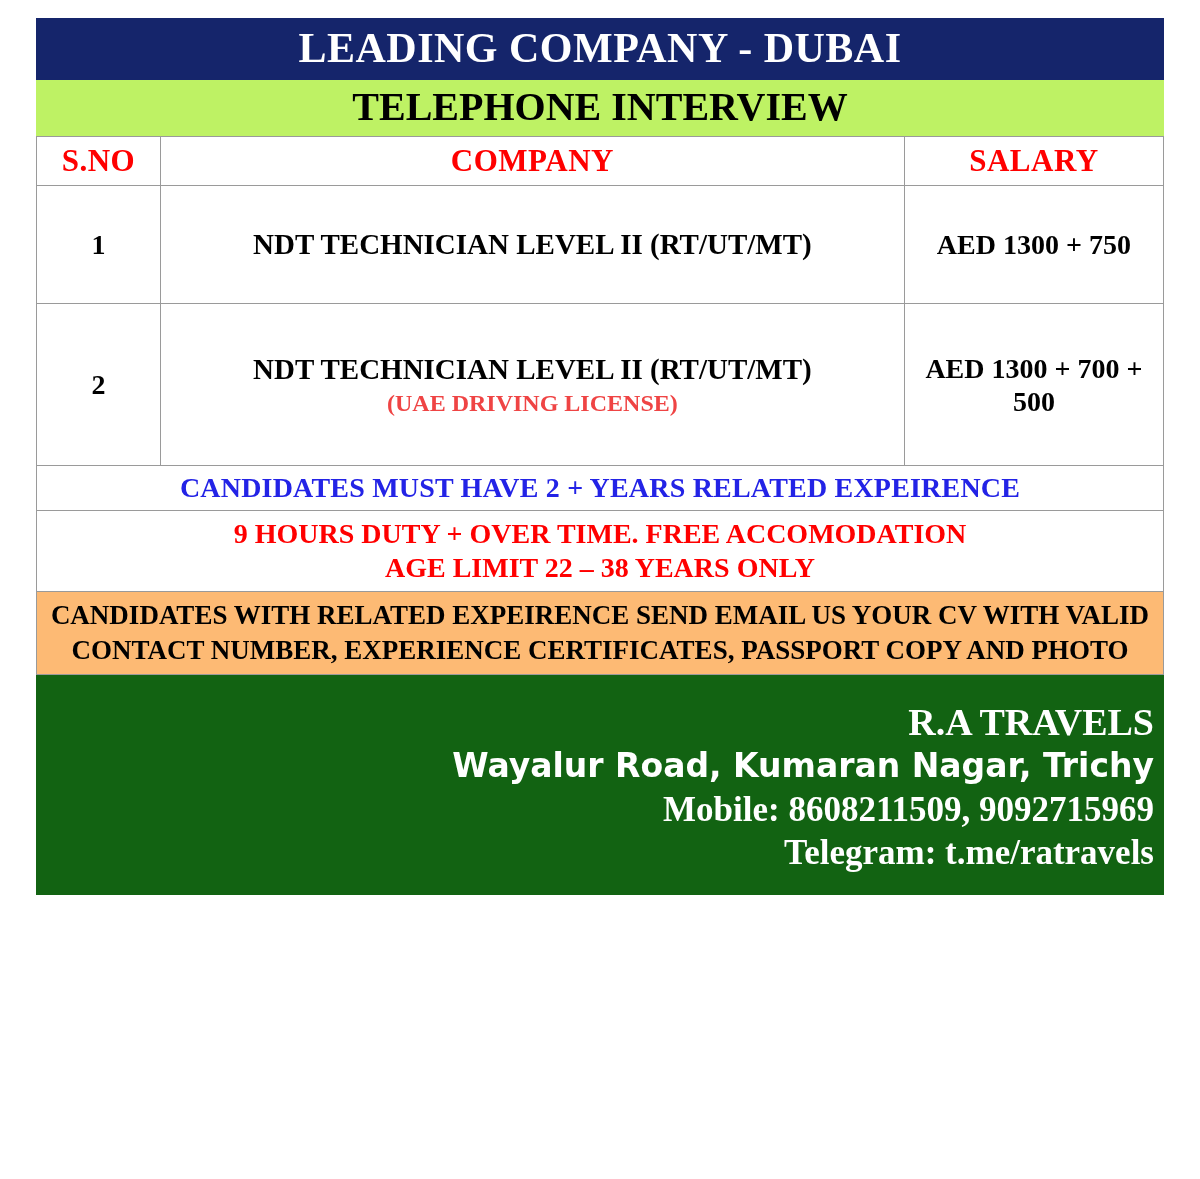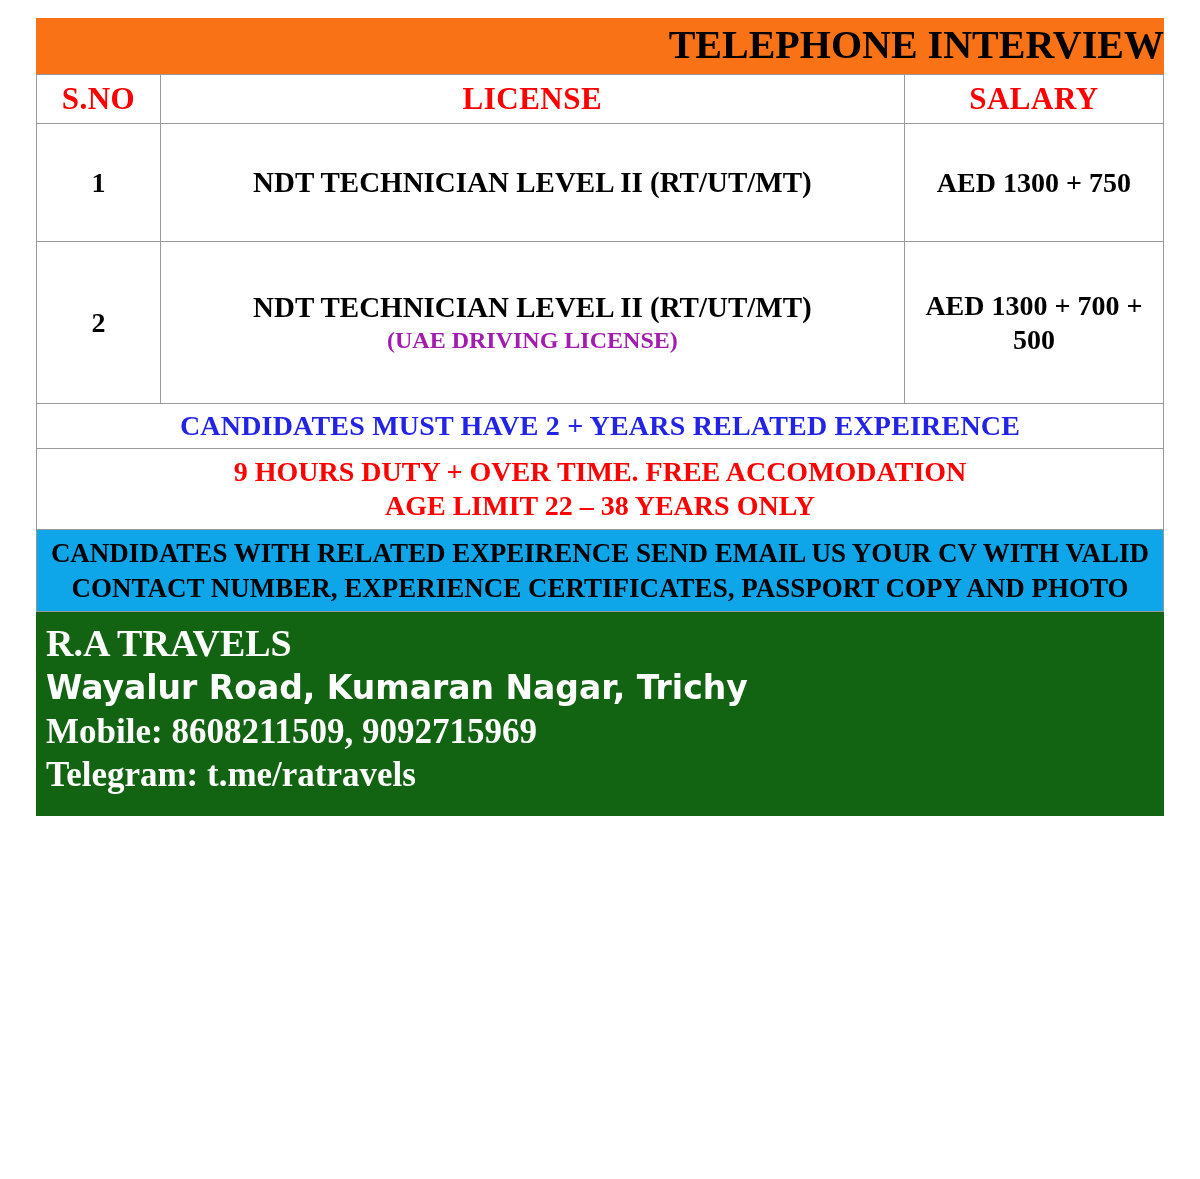--- a/index.html
+++ b/index.html
@@ -25,23 +25,23 @@
     background: #15256b;
     color: #ffffff;
     text-align: center;
     font-weight: bold;
     font-size: 42px;
     letter-spacing: 0.5px;
     padding: 8px 0 10px 0;
     line-height: 1.05;
   }
   .subbanner {
-    background: #f97316;
-    color: #000000;
-    text-align: right;
+    background: #bef264;
+    color: #000000;
+    text-align: center;
     font-weight: bold;
     font-size: 40px;
     padding: 6px 0 8px 0;
     line-height: 1.05;
   }
   table.job-table {
     width: 100%;
     border-collapse: collapse;
     table-layout: fixed;
   }
@@ -70,21 +70,21 @@
   }
   .cell-pos {
     text-align: center;
     font-weight: bold;
     font-size: 29px;
     color: #000000;
     line-height: 1.18;
   }
   .cell-pos .note {
     display: block;
-    color: #a21caf;
+    color: #ef4444;
     font-size: 24px;
     font-weight: bold;
     margin-top: 2px;
   }
   .cell-sal {
     text-align: center;
     font-weight: bold;
     font-size: 28px;
     color: #000000;
     line-height: 1.18;
@@ -103,33 +103,33 @@
   }
   .note-red {
     text-align: center;
     color: #ff0000;
     font-weight: bold;
     font-size: 28px;
     line-height: 1.22;
     padding: 12px 4px 14px 4px;
   }
   .note-peach {
-    background: #0ea5e9;
+    background: #fdba74;
     text-align: center;
     color: #000000;
     font-weight: bold;
     font-size: 27px;
     line-height: 1.28;
     padding: 12px 16px 14px 16px;
   }
   .footer {
     background: #126312;
     color: #ffffff;
-    text-align: left;
-    padding: 8px 10px 20px 10px;
+    text-align: right;
+    padding: 24px 10px 20px 10px;
   }
   .footer .agency {
     font-size: 38px;
     font-weight: bold;
     line-height: 1.22;
   }
   .footer .line {
     font-size: 35px;
     font-weight: bold;
     line-height: 1.24;
@@ -139,33 +139,34 @@
     font-size: 33px;
     font-weight: bold;
     line-height: 1.3;
   }
 </style>
 </head>
 <body>
 
 <div class="poster">
 
+  <div class="banner">LEADING COMPANY -  DUBAI</div>
 
   <div class="subbanner">TELEPHONE INTERVIEW</div>
 
   <table class="job-table">
     <colgroup>
       <col class="col-sno">
       <col class="col-pos">
       <col class="col-sal">
     </colgroup>
     <tbody>
       <tr>
         <td class="hdr">S.NO</td>
-        <td class="hdr">LICENSE</td>
+        <td class="hdr">COMPANY</td>
         <td class="hdr">SALARY</td>
       </tr>
 
       <tr class="row-tall-1">
         <td class="cell-sno">1</td>
         <td class="cell-pos">
           <span>NDT TECHNICIAN LEVEL II (RT/UT/MT)</span>
         </td>
         <td class="cell-sal">AED 1300 + 750</td>
       </tr>

